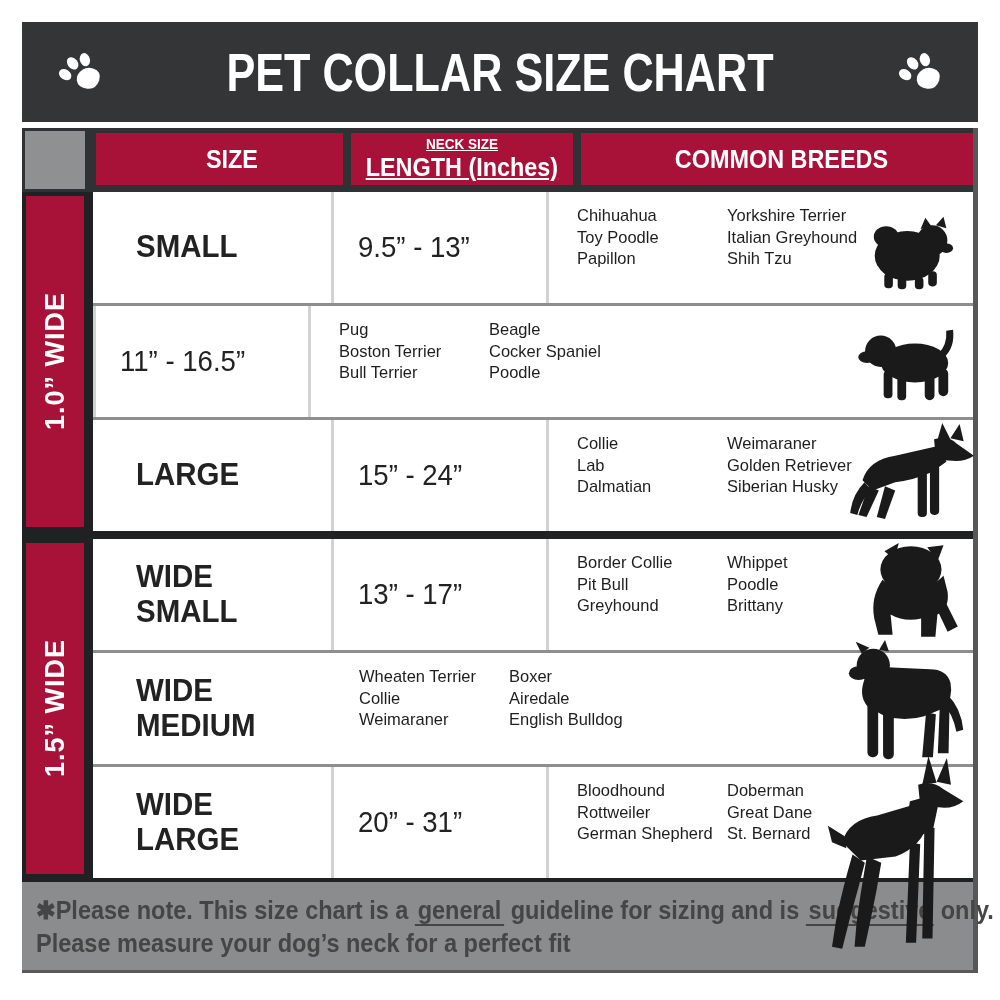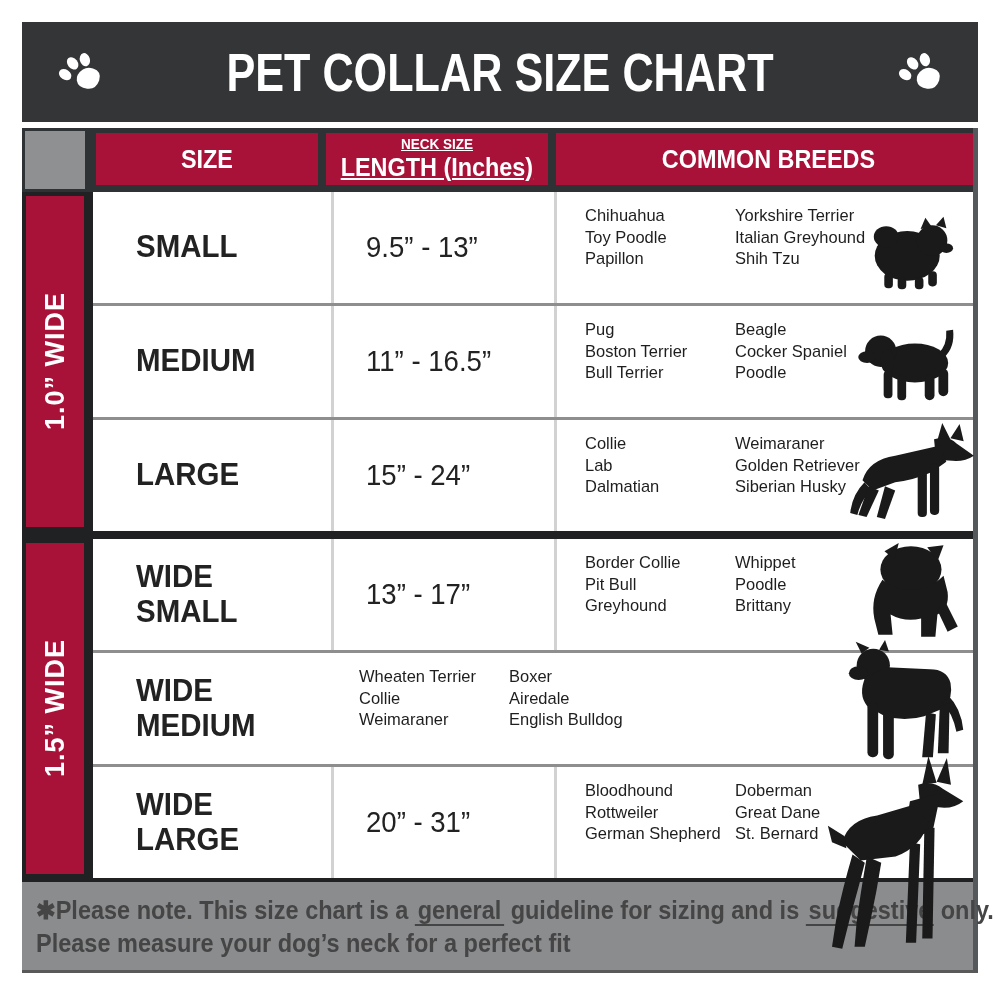--- a/index.html
+++ b/index.html
@@ -23,21 +23,21 @@
   .chart{
     position:absolute;left:22px;top:128px;width:951px;
     border-right:5px solid #55585a;border-bottom:3px solid #595959;
   }
   .thead{height:64px;background:#2f3234;display:flex;}
   .corner{width:66px;background:#8f9092;box-shadow:inset 0 0 0 3px #2f3234;margin-right:8px;}
   .th{
     background:#a81239;color:#ffffff;margin:5px 8px 7px 0;
     display:flex;flex-direction:column;align-items:center;justify-content:center;
   }
-  .th-size{width:222px;}
+  .th-size{width:222px;padding-left:25px;}
   .th-length{width:222px;text-decoration:underline;}
   .th-breeds{flex:1;margin-right:0;padding-left:8px;}
   .th .big{font-size:26px;font-weight:bold;display:inline-block;transform:scaleX(0.9);white-space:nowrap;}
   .th .small{font-size:15px;font-weight:bold;display:inline-block;transform:scaleX(0.9);line-height:15px;margin-bottom:1px;white-space:nowrap;}
   .section{display:flex;background:#1f2123;}
   .side{
     width:66px;background:#a81239;box-shadow:inset 0 0 0 4px #1f2123;
     display:flex;align-items:center;justify-content:center;
   }
   .side-label{
@@ -47,21 +47,21 @@
   .rows{margin-left:5px;flex:1;display:flex;flex-direction:column;background:#ffffff;}
   .row{display:flex;height:111px;background:#ffffff;border-bottom:3px solid #8e8e8e;}
   .row:last-child{border-bottom:none;}
   .c-size{
     width:195px;padding-left:43px;display:flex;align-items:center;
     font-size:31px;font-weight:bold;color:#222222;line-height:1.12;
   }
   .c-size span{display:inline-block;transform:scaleX(0.95);transform-origin:left center;}
   .c-len{
     width:188px;border-left:3px solid #d2d2d2;border-right:3px solid #d2d2d2;
-    display:flex;align-items:center;padding-left:32px;
+    display:flex;align-items:center;padding-left:24px;
     font-size:29px;color:#222222;
   }
   .c-len span{display:inline-block;transform:scaleX(0.95);transform-origin:left center;white-space:nowrap;}
   .c-breeds{flex:1;display:flex;padding:13px 0 0 28px;box-sizing:border-box;}
   .bcol{width:150px;font-size:17px;line-height:21.5px;color:#1e1e1e;
         display:inline-block;transform:scaleX(0.97);transform-origin:left top;white-space:nowrap;}
   .bcol.b2{width:170px;}
   .band{height:8px;background:#1f2123;}
   .footer-sep{height:4px;background:#1f2123;}
   .footer{
@@ -140,23 +140,20 @@
               <div>Papillon</div>
             </div>
             <div class="bcol b2">
               <div>Yorkshire Terrier</div>
               <div>Italian Greyhound</div>
               <div>Shih Tzu</div>
             </div>
           </div>
         </div>
         <div class="row">
-          <div class="c-size">
-              <span>MEDIUM</span>
-            </div>
           <div class="c-len">
               <span>11” - 16.5”</span>
             </div>
           <div class="c-breeds">
             <div class="bcol">
               <div>Pug</div>
               <div>Boston Terrier</div>
               <div>Bull Terrier</div>
             </div>
             <div class="bcol b2">

